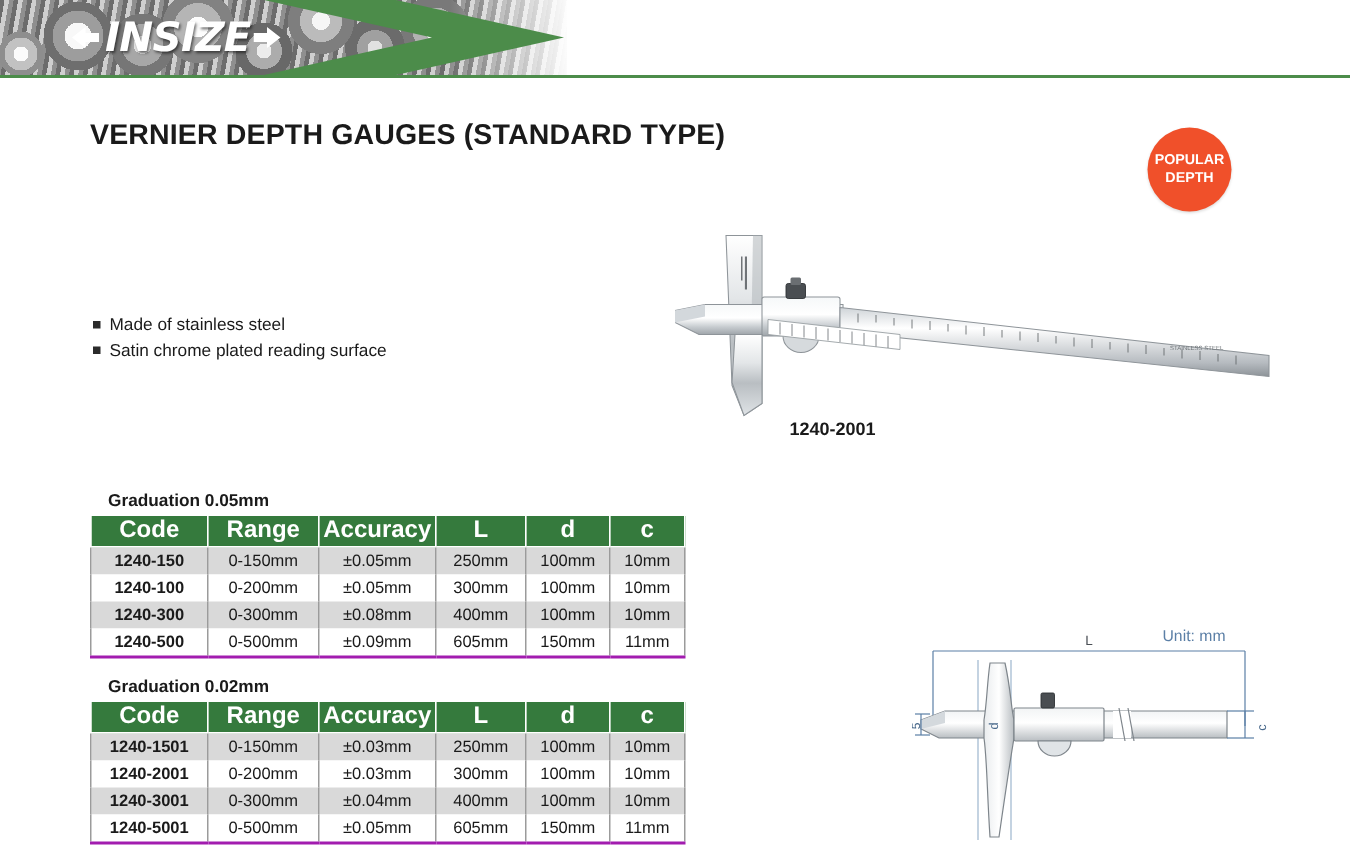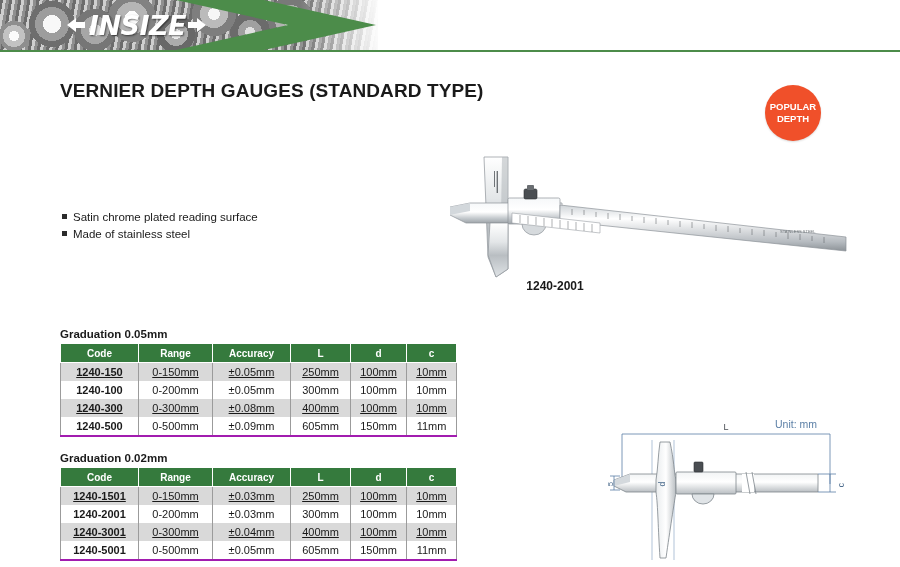--- a/index.html
+++ b/index.html
@@ -51,21 +51,21 @@
     width: 200px; height: 50px;
     background: #4c8c4a;
     clip-path: polygon(0 0, 44% 0, 100% 50%, 44% 100%, 0 100%, 56% 50%);
   }
   .banner-logo {
     position: absolute;
     left: 48px; top: 10px;
     width: 160px; height: 30px;
     display: flex;
     align-items: center;
-    justify-content: flex-end;
+    justify-content: flex-start;
     color: #ffffff;
     font-weight: bold;
     font-style: italic;
     font-size: 27px;
     letter-spacing: -0.5px;
     text-shadow: 1px 1px 2px rgba(0,0,0,0.55);
     white-space: nowrap;
     font-family: "DejaVu Sans", sans-serif;
   }
   .banner-rule {
@@ -146,48 +146,49 @@
   
   .table-block { position: absolute; }
   #table-block-1 { left: 60px; top: 328px; }
   #table-block-2 { left: 60px; top: 452px; }
 
   .table-caption {
     font-size: 11.5px;
     font-weight: bold;
     color: #1a1a1a;
     margin-bottom: 3px;
+    margin-left: 12px;
   }
   table.spec {
     border-collapse: collapse;
     width: 396px;
     table-layout: fixed;
   }
   table.spec th {
     background: #357a3d;
     color: #ffffff;
-    font-size: 10px;
+    font-size: 16px;
     font-weight: bold;
     height: 16px;
     padding: 1px 0;
     text-align: center;
     border: 1px solid #ffffff;
   }
   table.spec td {
     font-size: 11px;
     color: #1a1a1a;
     height: 16px;
     padding: 1px 0;
     text-align: center;
     border-left: 1px solid #9b9b9b;
     border-right: 1px solid #9b9b9b;
     border-top: none;
     border-bottom: none;
   }
-  table.spec tr.odd td { background: #d9d9d9; text-decoration: underline; }
+  table.spec tr.odd td { background: #d9d9d9; }
   table.spec tr.even td { background: #ffffff; }
   table.spec td.code { font-weight: bold; }
   table.spec tr:last-child td { border-bottom: 2px solid #a21caf; }
   table.spec tr.body-first td { border-top: 1px solid #9b9b9b; }
 
   col.c-code { width: 78px; }
   col.c-range { width: 74px; }
   col.c-acc { width: 78px; }
   col.c-l { width: 60px; }
   col.c-d { width: 56px; }
@@ -228,25 +229,25 @@
 <div class="page-title">VERNIER DEPTH GAUGES (STANDARD TYPE)</div>
 
 <div class="popular-badge">
   <span>POPULAR</span>
   <span>DEPTH</span>
 </div>
 
 <div class="features">
   <div class="feature-row">
     <span class="bullet-sq"></span>
-    <span>Satin chrome plated reading surface</span>
+    <span>Made of stainless steel</span>
   </div>
   <div class="feature-row">
     <span class="bullet-sq"></span>
-    <span>Made of stainless steel</span>
+    <span>Satin chrome plated reading surface</span>
   </div>
 </div>
 
 <svg class="product-photo" viewBox="0 0 400 135">
   <defs>
     <linearGradient id="steelV" x1="0" y1="0" x2="0" y2="1">
       <stop offset="0%" stop-color="#ffffff"></stop>
       <stop offset="35%" stop-color="#e3e6e8"></stop>
       <stop offset="60%" stop-color="#b9bec2"></stop>
       <stop offset="100%" stop-color="#dfe3e6"></stop>

